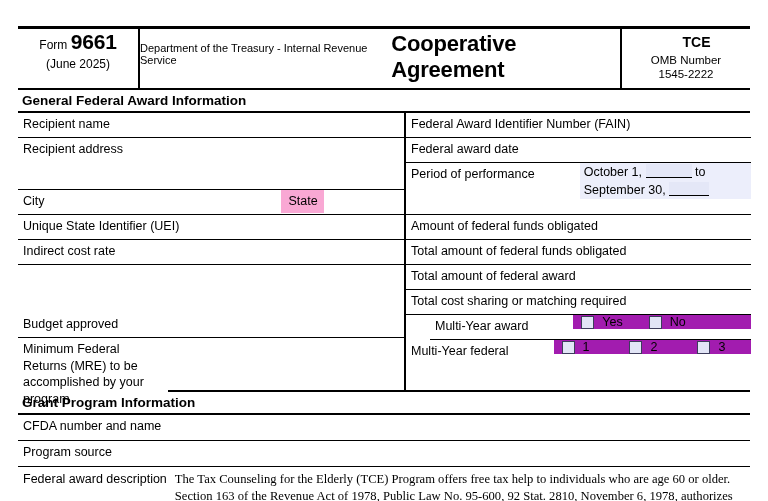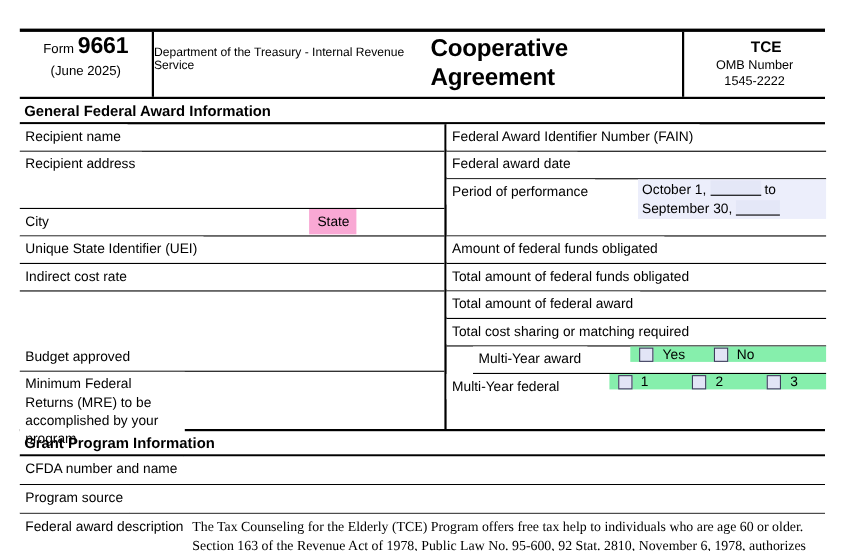--- a/index.html
+++ b/index.html
@@ -199,21 +199,21 @@
     border-bottom: 1.2px solid #000;
     background: #e4e7f7;
     vertical-align: -2px;
     height: 13px;
   }
   .blank.short { width: 40px; }
 
   
   .cbrow {
     flex: 1 1 auto;
-    background: #86efac;
+    background: #a21caf;
     display: flex;
     align-items: center;
     padding-left: 8px;
   }
   .cbgroup {
     display: flex;
     align-items: center;
     margin-right: 26px;
   }
   .cbgroup.wide { margin-right: 40px; }

